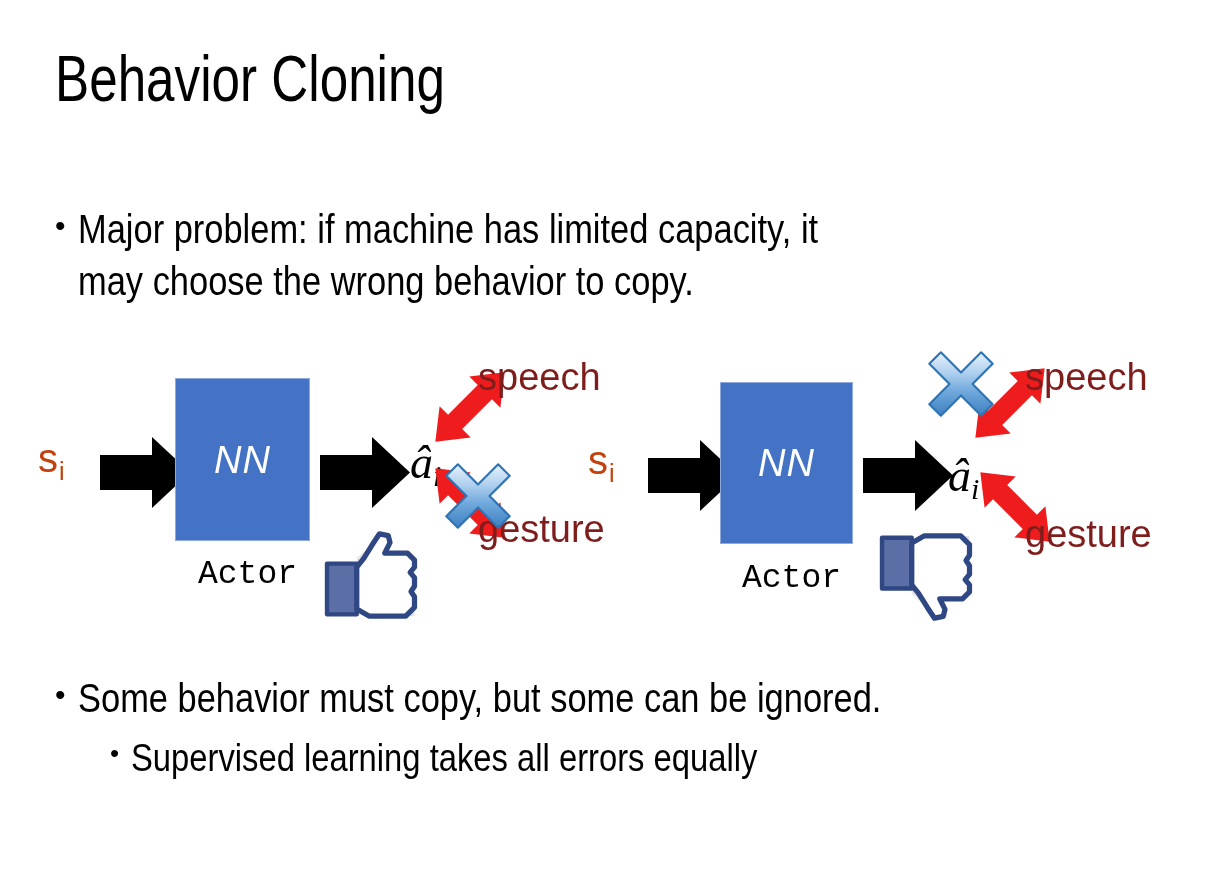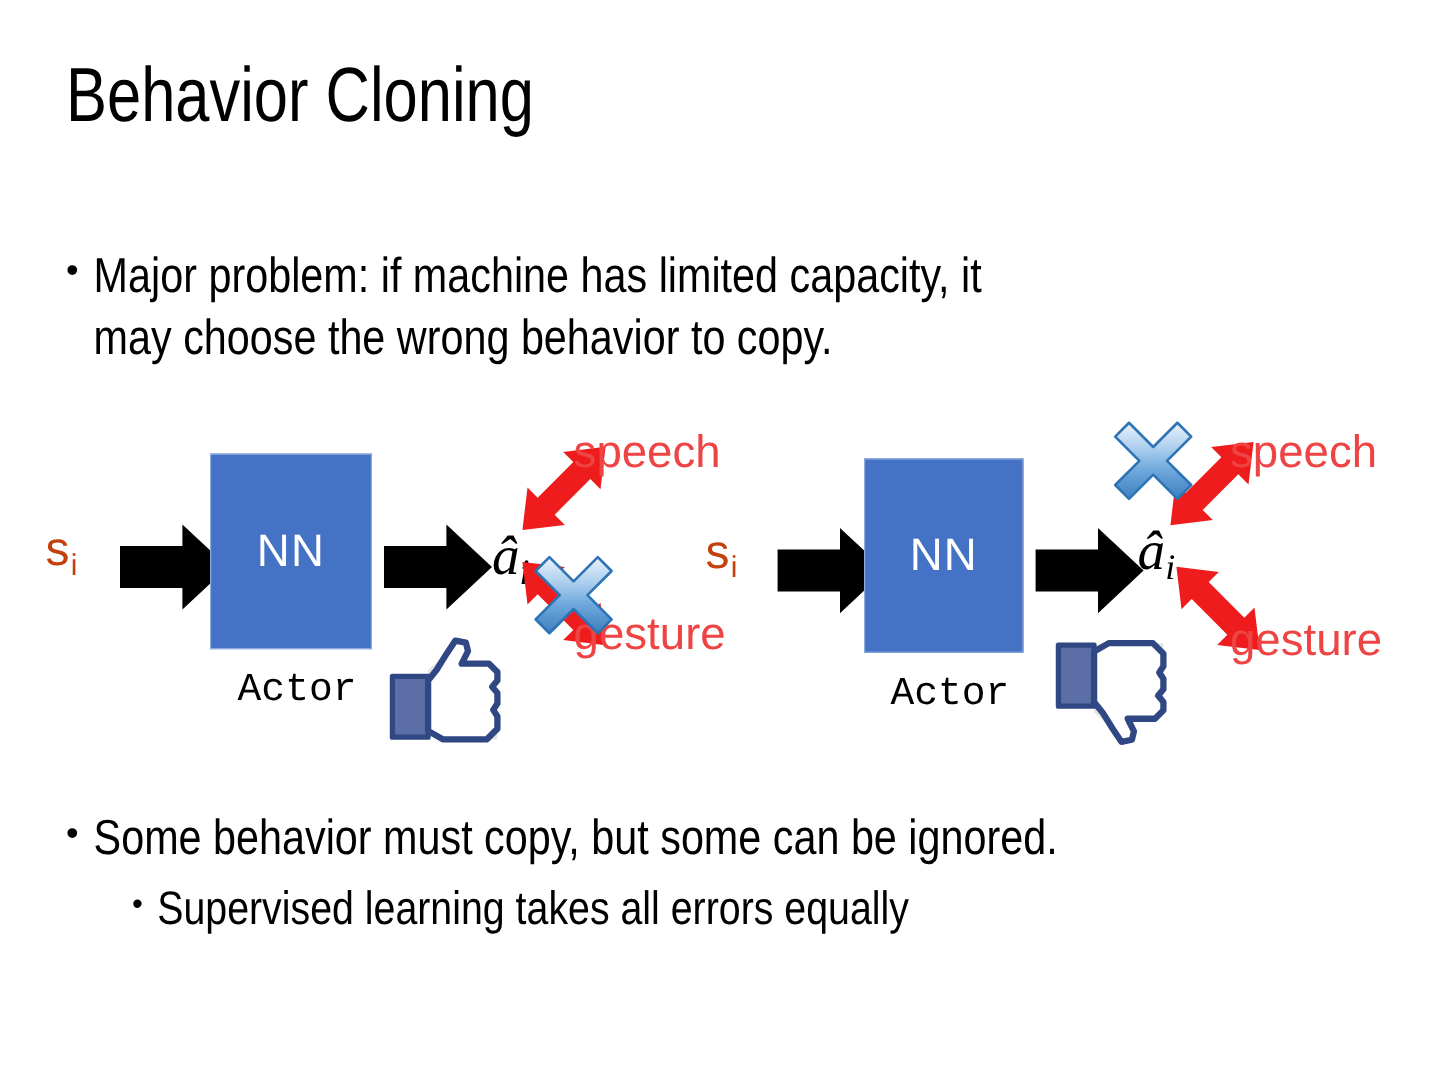--- a/index.html
+++ b/index.html
@@ -85,20 +85,21 @@
 
   
   .nn-box{
     position:absolute;
     background:#4472C4;
     border:1px solid #8faadc;
     box-sizing:border-box;
     display:flex;
     align-items:center;
     justify-content:center;
+    font-style:italic;
   }
   .nn-box .nn-text{
     color:#ffffff;
     font-family:"Liberation Sans", sans-serif;
     font-size:38px;
     letter-spacing:1px;
     line-height:1;
   }
 
   .actor-label{
@@ -122,21 +123,21 @@
   }
   .ahat .sub{
     font-size:30px;
     vertical-align:-0.28em;
   }
 
   .out-label{
     position:absolute;
     font-family:"Liberation Sans", sans-serif;
     font-size:38px;
-    color:#ef4444;
+    color:#7f1d1d;
     line-height:1;
     white-space:nowrap;
   }
   .svg-abs{ position:absolute; overflow:visible; }
 </style>
 </head>
 <body>
 
 <div id="slide">
 
@@ -242,21 +243,21 @@
     <div class="nn-box" style="left:150px; top:42px; width:133px; height:162px;">
       <span class="nn-text">NN</span>
     </div>
 
     <div class="actor-label" style="left:172px; top:222px;">Actor</div>
 
     <svg class="svg-abs" style="left:293px; top:98px;" width="90" height="75" viewBox="0 0 90 75">
       <polygon points="0,20 52,20 52,2 90,37.5 52,73 52,55 0,55" fill="#000000"></polygon>
     </svg>
 
-    <div class="ahat" style="left:378px; top:96px;">
+    <div class="ahat" style="left:378px; top:113px;">
       <span>â</span><span class="sub">i</span>
     </div>
 
     <svg class="svg-abs" style="left:385px; top:8px;" width="110" height="110" viewBox="0 0 110 110">
       <g transform="rotate(-45 55 55)">
         <polygon points="6,55 34,33 34,45 76,45 76,33 104,55 76,77 76,65 34,65 34,77" fill="#EE1C1C"></polygon>
       </g>
     </svg>
 
     <svg class="svg-abs" style="left:390px; top:112px;" width="110" height="110" viewBox="0 0 110 110">

